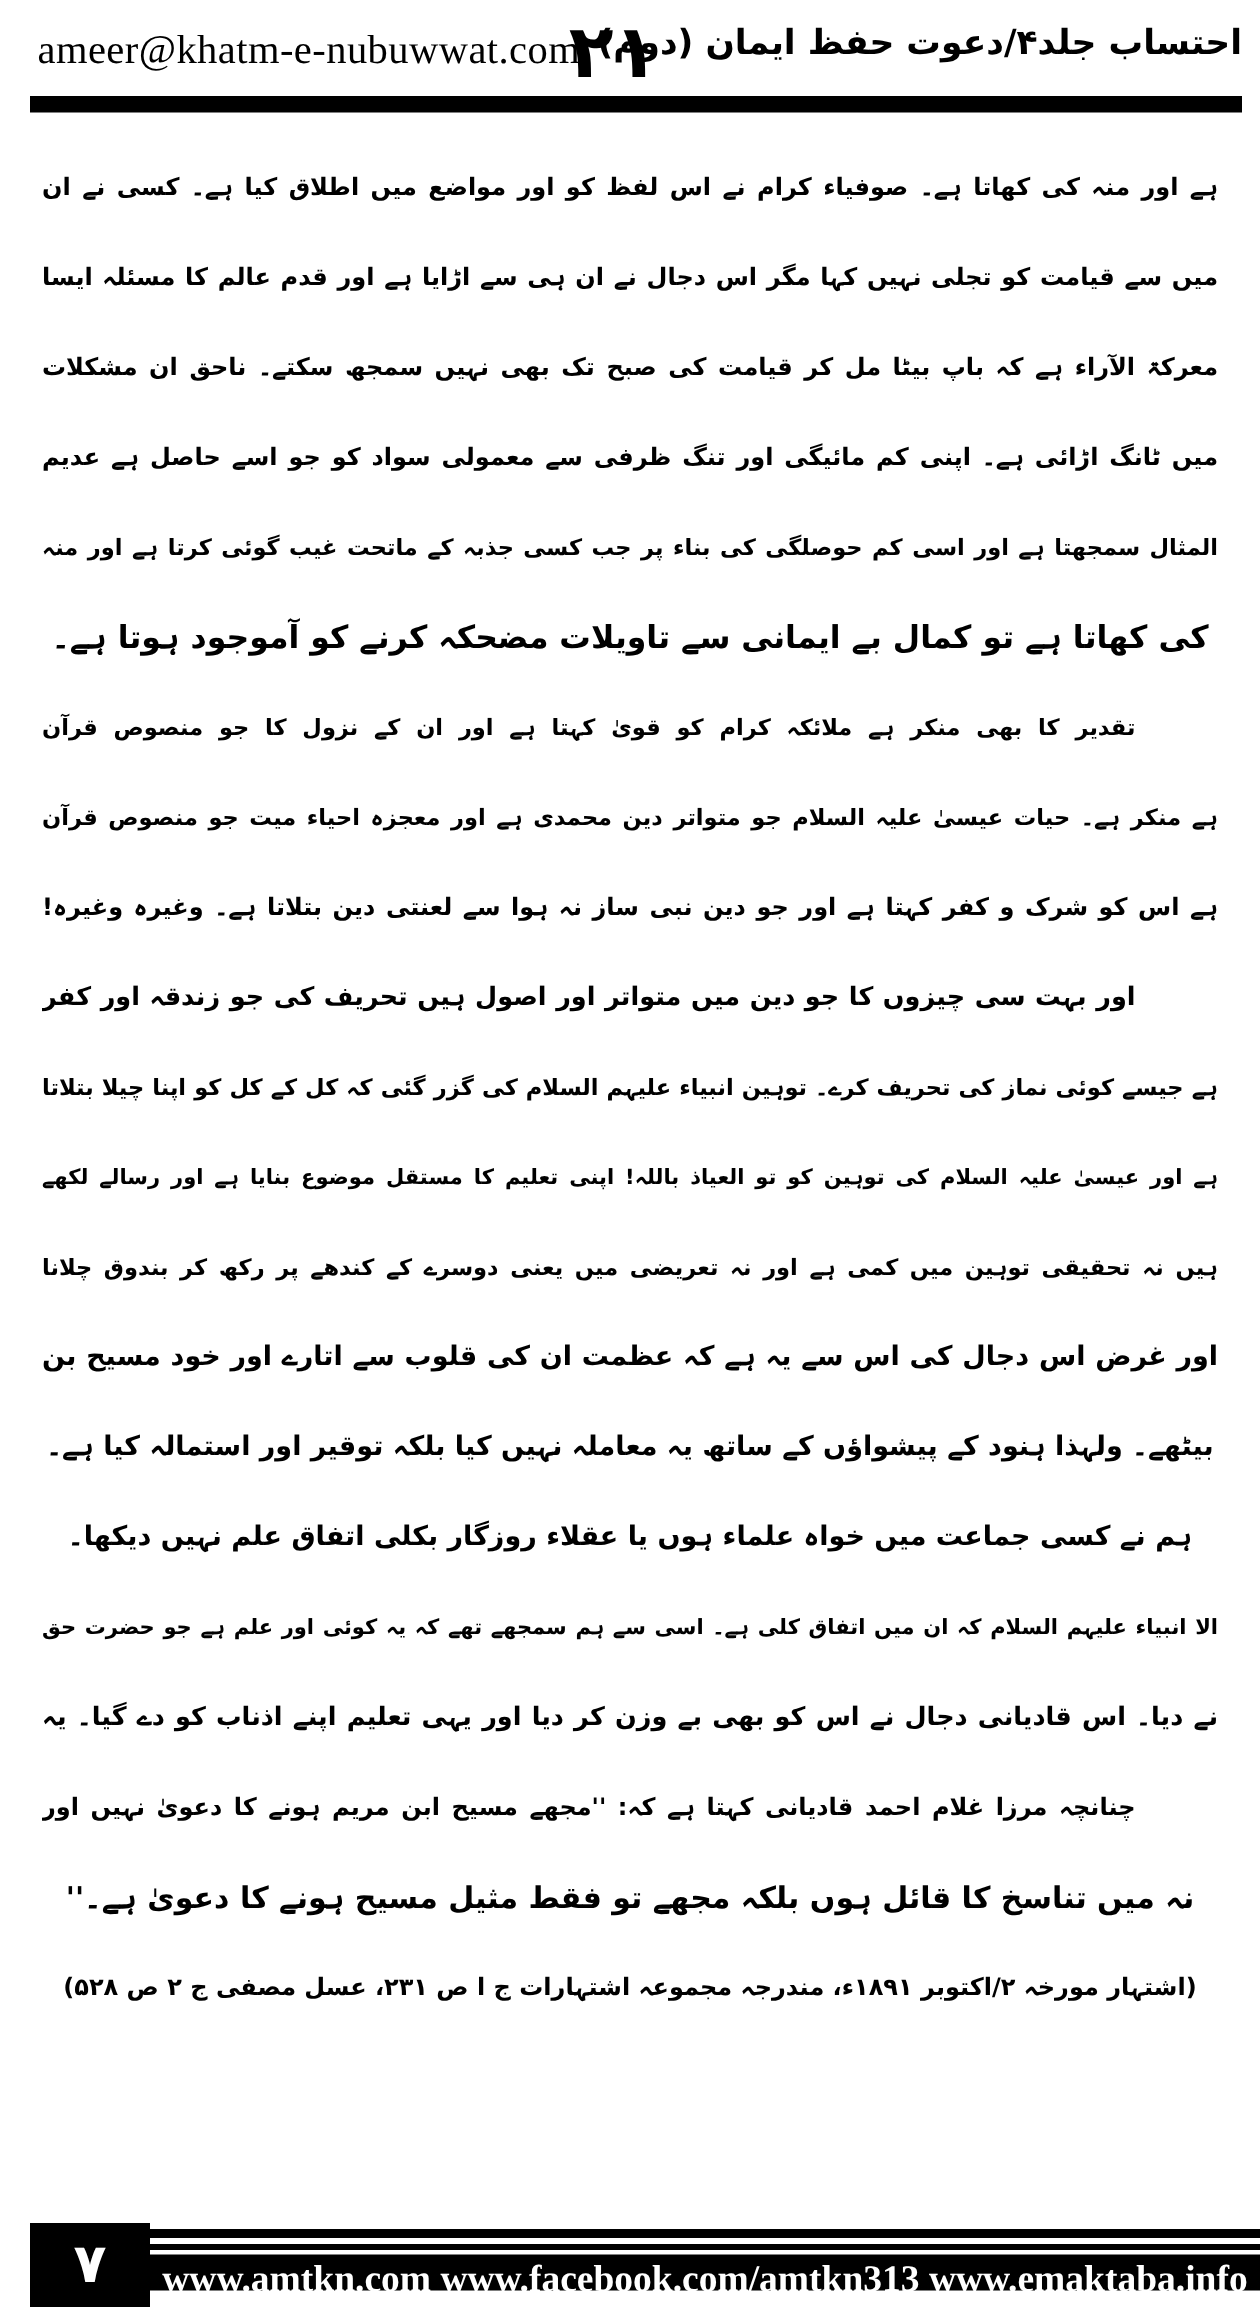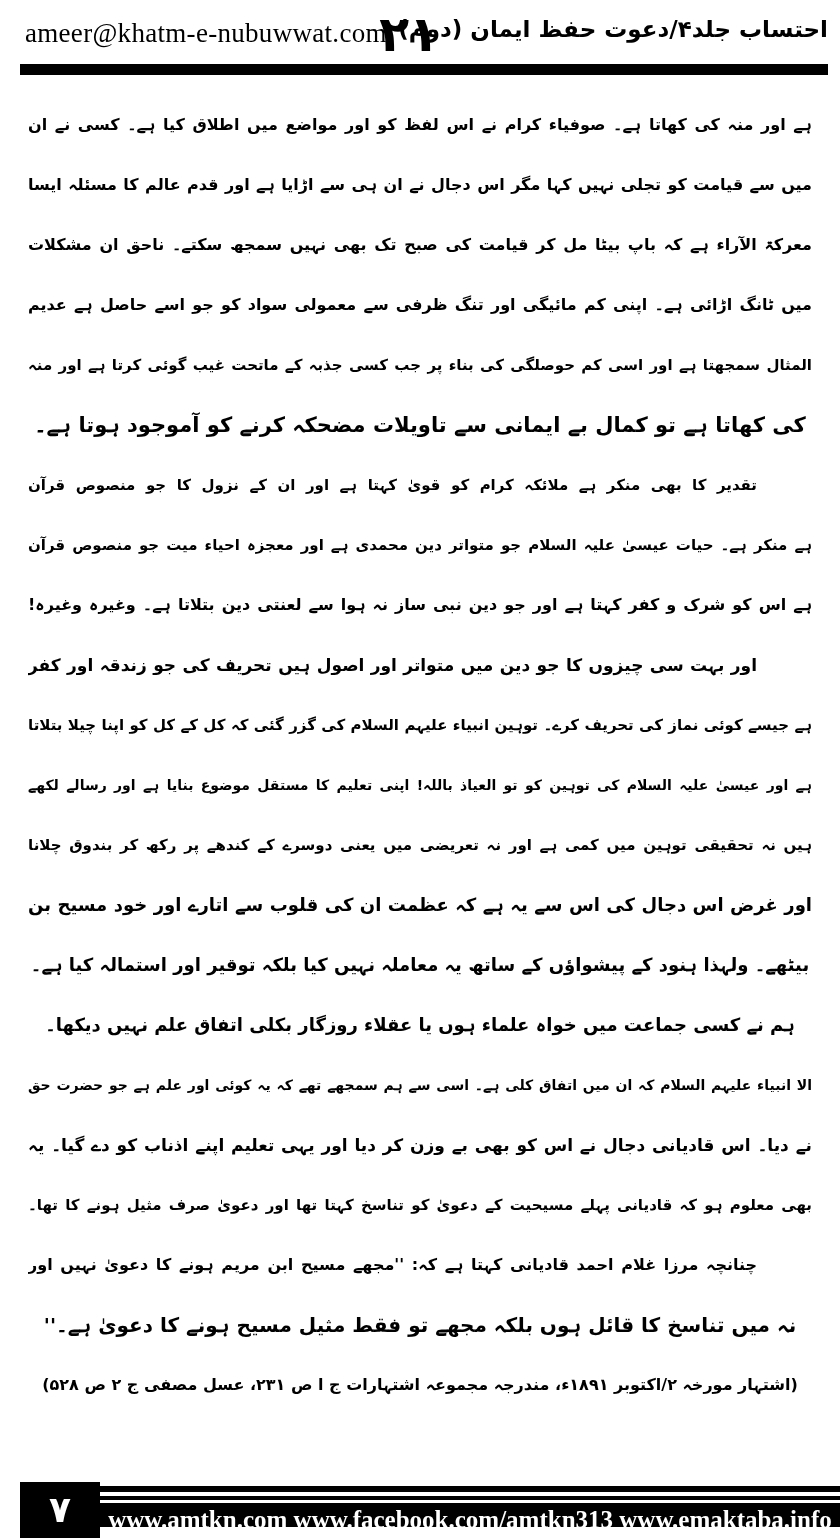--- a/index.html
+++ b/index.html
@@ -84,21 +84,20 @@
       <div class="line line--justify" style="font-size: 16px;">ہے اس کو شرک و کفر کہتا ہے اور جو دین نبی ساز نہ ہوا سے لعنتی دین بتلاتا ہے۔ وغیرہ وغیرہ!</div>
       <div class="line line--indent" style="font-size: 17px;">اور بہت سی چیزوں کا جو دین میں متواتر اور اصول ہیں تحریف کی جو زندقہ اور کفر</div>
       <div class="line line--justify" style="font-size: 15px;">ہے جیسے کوئی نماز کی تحریف کرے۔ توہین انبیاء علیہم السلام کی گزر گئی کہ کل کے کل کو اپنا چیلا بتلاتا</div>
       <div class="line line--justify" style="font-size: 14px;">ہے اور عیسیٰ علیہ السلام کی توہین کو تو العیاذ باللہ! اپنی تعلیم کا مستقل موضوع بنایا ہے اور رسالے لکھے</div>
       <div class="line line--justify" style="font-size: 15px;">ہیں نہ تحقیقی توہین میں کمی ہے اور نہ تعریضی میں یعنی دوسرے کے کندھے پر رکھ کر بندوق چلانا</div>
       <div class="line line--justify" style="font-size: 18px;">اور غرض اس دجال کی اس سے یہ ہے کہ عظمت ان کی قلوب سے اتارے اور خود مسیح بن</div>
       <div class="line line--center" style="font-size: 18px;">بیٹھے۔ ولہذا ہنود کے پیشواؤں کے ساتھ یہ معاملہ نہیں کیا بلکہ توقیر اور استمالہ کیا ہے۔</div>
       <div class="line line--center" style="font-size: 18px;">ہم نے کسی جماعت میں خواہ علماء ہوں یا عقلاء روزگار بکلی اتفاق علم نہیں دیکھا۔</div>
       <div class="line line--justify" style="font-size: 14px;">الا انبیاء علیہم السلام کہ ان میں اتفاق کلی ہے۔ اسی سے ہم سمجھے تھے کہ یہ کوئی اور علم ہے جو حضرت حق</div>
       <div class="line line--justify" style="font-size: 17px;">نے دیا۔ اس قادیانی دجال نے اس کو بھی بے وزن کر دیا اور یہی تعلیم اپنے اذناب کو دے گیا۔ یہ</div>
-      <div class="line line--justify" style="font-size: 15px;">بھی معلوم ہو کہ قادیانی پہلے مسیحیت کے دعویٰ کو تناسخ کہتا تھا اور دعویٰ صرف مثیل ہونے کا تھا۔</div>
       <div class="line line--indent" style="font-size: 16px;">چنانچہ مرزا غلام احمد قادیانی کہتا ہے کہ: ''مجھے مسیح ابن مریم ہونے کا دعویٰ نہیں اور</div>
       <div class="line line--center" style="font-size: 20px;">نہ میں تناسخ کا قائل ہوں بلکہ مجھے تو فقط مثیل مسیح ہونے کا دعویٰ ہے۔''</div>
       <div class="line line--citation" style="font-size: 16px;">(اشتہار مورخہ ۲/اکتوبر ۱۸۹۱ء، مندرجہ مجموعہ اشتہارات ج ا ص ۲۳۱، عسل مصفی ج ۲ ص ۵۲۸)</div>
     </main>
 
   <div class="footer-box">۷</div>
 
   <div class="footer-stripes"></div>
 
   <div class="footer-bar">

